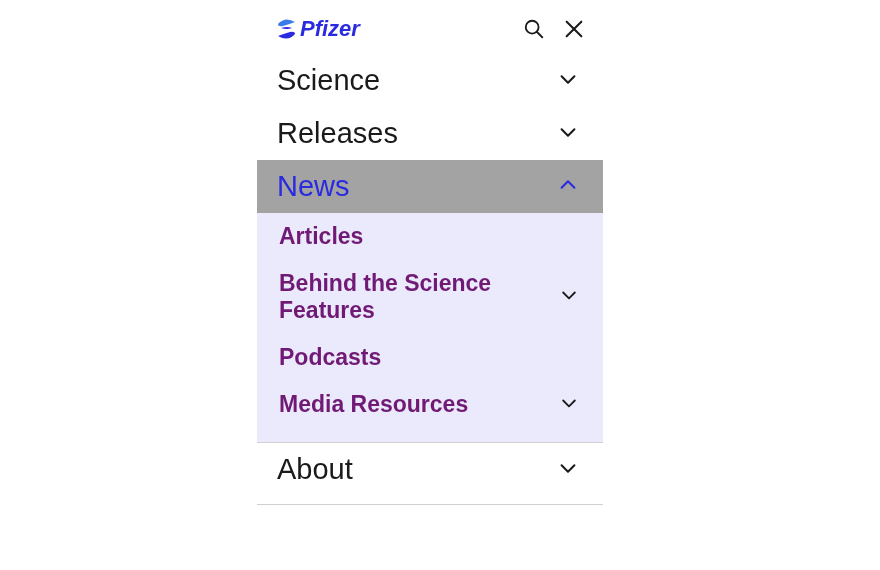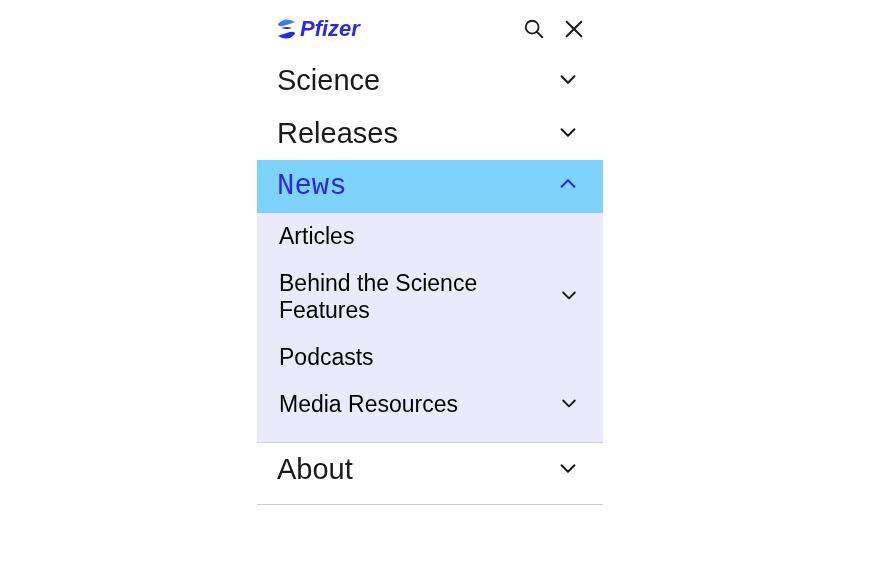--- a/index.html
+++ b/index.html
@@ -47,41 +47,40 @@
       justify-content: space-between;
       padding: 10px 24px 10px 20px;
       cursor: pointer;
     }
     .nav-item-label {
       font-size: 29px;
       font-weight: 500;
       color: #1a1a1a;
     }
     .nav-item.expanded {
-      background: #7dd3fc;
-      font-family: Liberation Mono, monospace;
+      background: #a3a3a3;
     }
     .nav-item.expanded .nav-item-label {
       color: #2a2ae0;
     }
     .submenu {
       background: #eaeafc;
       padding-bottom: 14px;
     }
     .submenu-item {
       display: flex;
       align-items: center;
       justify-content: space-between;
       padding: 10px 24px 10px 22px;
       cursor: pointer;
     }
     .submenu-item-label {
       font-size: 23px;
-      font-weight: 400;
-      color: #000000;
+      font-weight: 700;
+      color: #701a75;
     }
     .divider {
       height: 1px;
       background: #d0d0d0;
       margin: 0;
     }
     .chevron {
       flex-shrink: 0;
     }
   </style>

